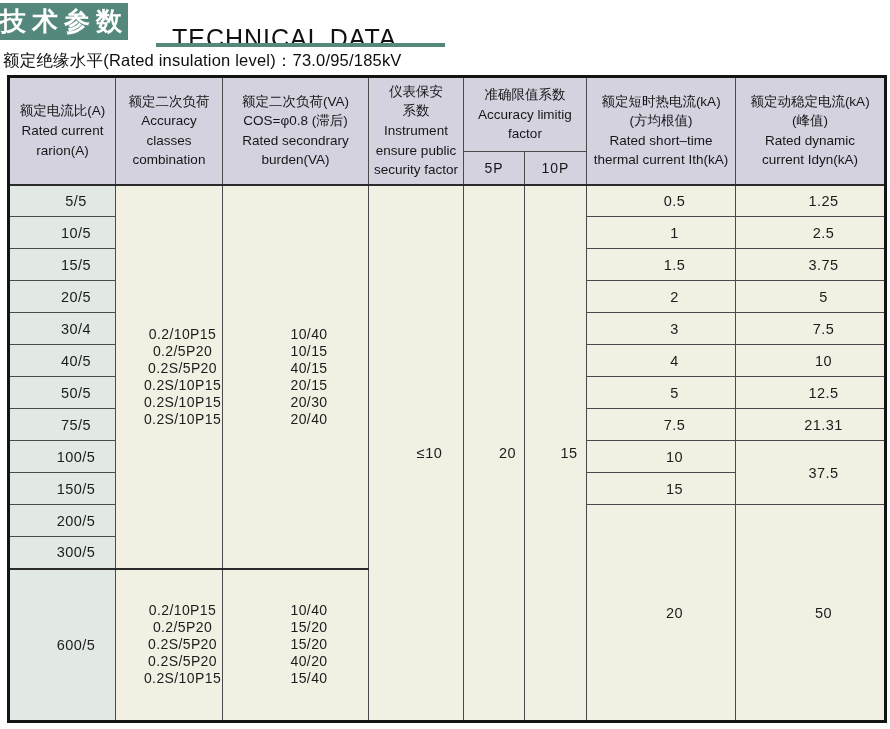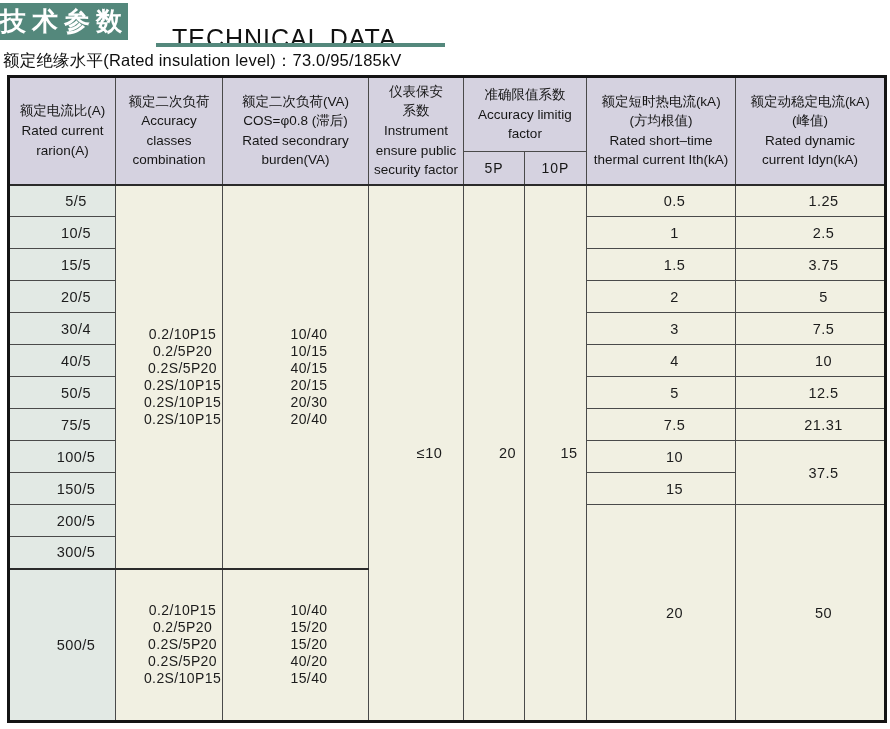--- a/index.html
+++ b/index.html
@@ -180,21 +180,21 @@
       </tr>
       <tr style="height:32px">
         <td class="ratio">200/5</td>
         <td rowspan="3">20</td>
         <td rowspan="3">50</td>
       </tr>
       <tr style="height:32px">
         <td class="ratio">300/5</td>
       </tr>
       <tr class="block-sep" style="height:153px">
-        <td class="ratio">500/5</td>
+        <td class="ratio">600/5</td>
         <td class="block">0.2/10P15
 0.2/5P20
 0.2S/5P20
 0.2S/5P20
 0.2S/10P15</td>
         <td class="block">10/40
 15/20
 15/20
 40/20
 15/40</td>

